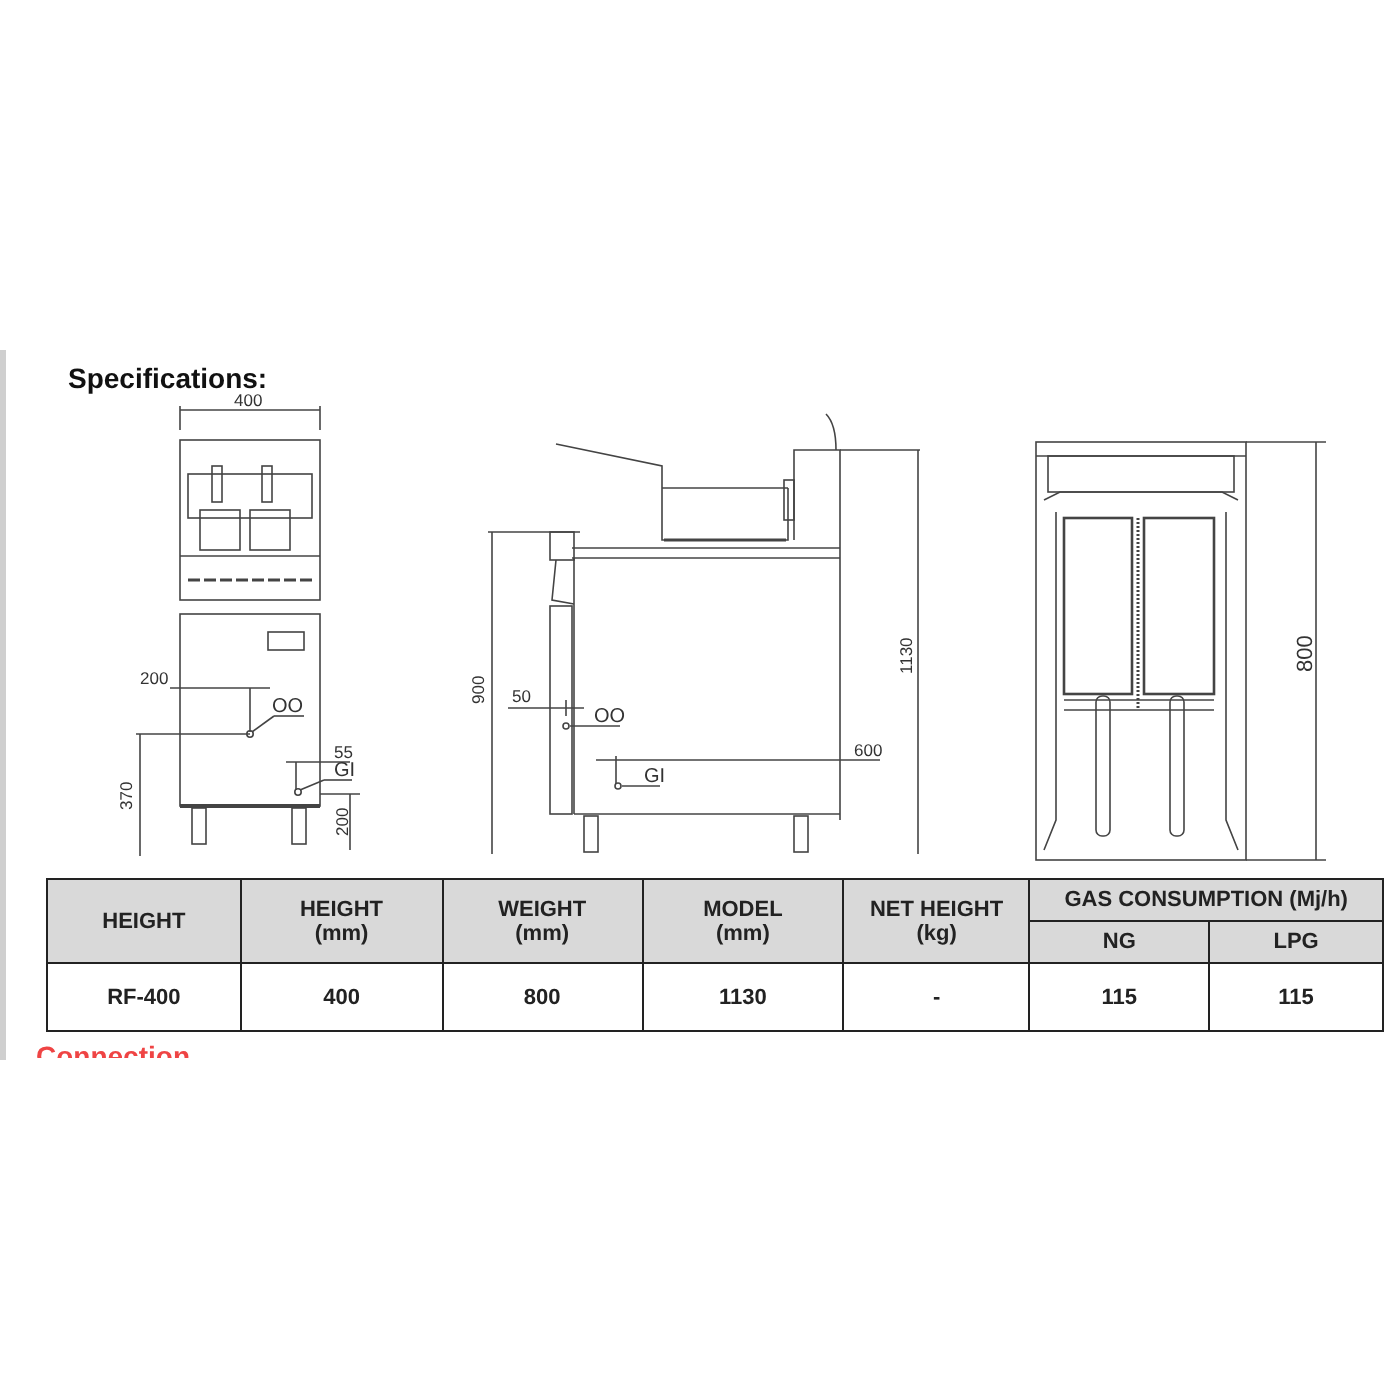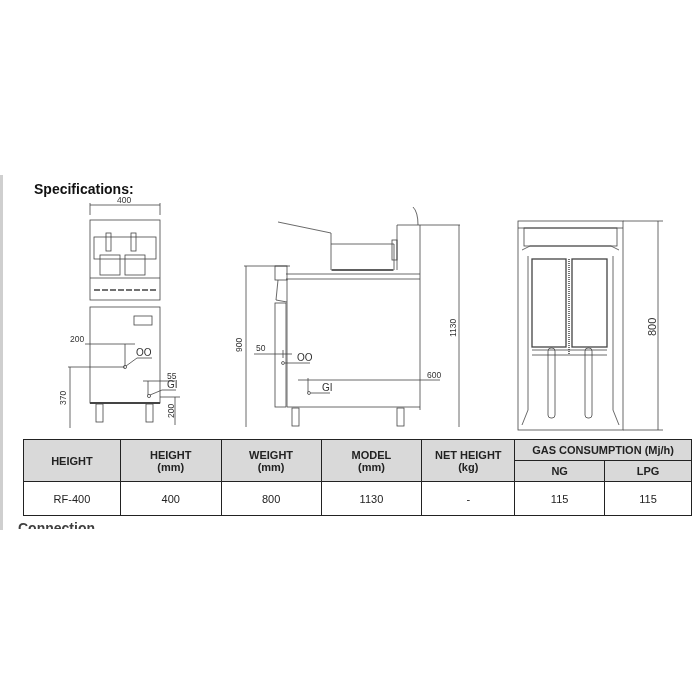--- a/index.html
+++ b/index.html
@@ -3,25 +3,25 @@
 <meta charset="utf-8">
 <style>
   html, body { margin:0; padding:0; background:#ffffff; }
   body { width:699px; height:699px; position:relative; overflow:hidden;
          font-family:"Liberation Sans", sans-serif; color:#111; }
   .left-edge { position:absolute; left:0; top:175px; width:3px; height:355px; background:#cfcfcf; }
   .title { position:absolute; left:18px; top:181px; font-size:14px; font-weight:bold; color:#111;margin-left:16px; }
   .drawings { position:absolute; left:0; top:0; width:699px; height:699px; }
   table.spec { position:absolute; left:23px; top:439px; width:669px; border-collapse:collapse;
                font-size:11px; }
-  table.spec th, table.spec td { border:1px solid #222; text-align:center; padding:0; }
+  table.spec th, table.spec td { border:1px solid #222; text-align:center; padding:0;font-weight:bold; }
   table.spec th { background:#d9d9d9; font-weight:bold; color:#222; }
   table.spec td { height:33px; color:#222; }
   .cut-text { position:absolute; left:18px; top:521px; font-size:14px; font-weight:bold;
-              height:8px; overflow:hidden; line-height:14px; color:#404040; }
+              height:8px; overflow:hidden; line-height:14px; color:#ef4444; }
   svg text { font-family:"Liberation Sans", sans-serif; fill:#333; }
 </style>
 </head>
 <body>
 
 <div class="left-edge"></div>
 <div class="title">Specifications:</div>
 
 <svg class="drawings" width="699" height="699" viewBox="0 0 699 699">
   <g stroke="#444" fill="none" stroke-width="0.8">

